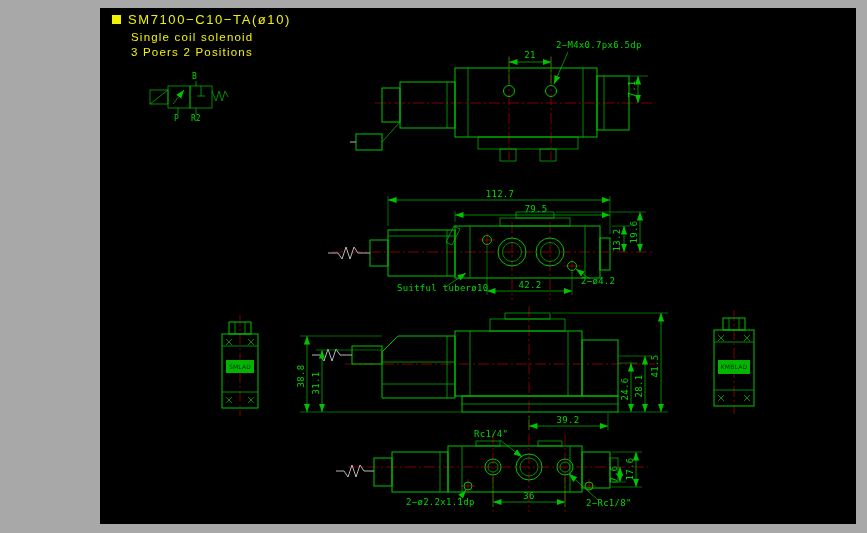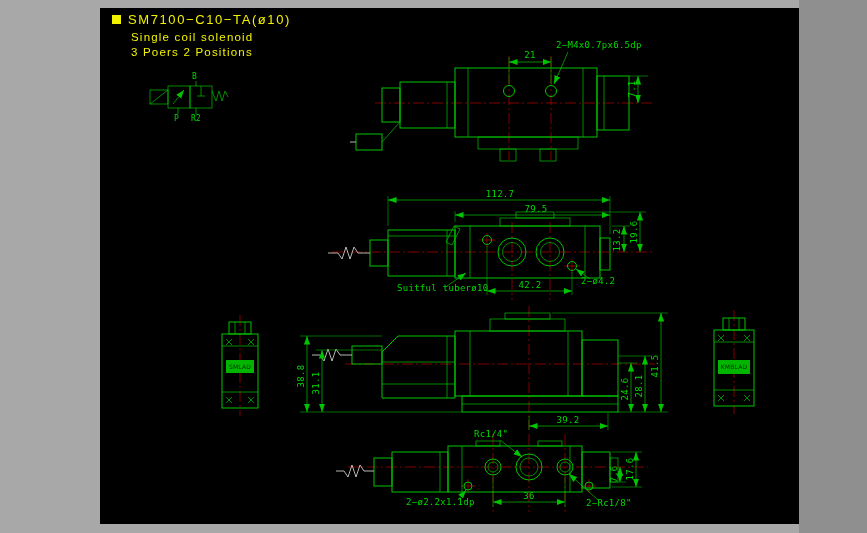--- a/index.html
+++ b/index.html
@@ -1,16 +1,16 @@
 <!DOCTYPE html>
 <html><head>
 <meta charset="utf-8">
 <style>
   html,body{margin:0;padding:0;background:#8f8f8f}
-  .frame{position:relative;width:799px;height:533px;background:#86efac;overflow:hidden;font-family:"DejaVu Sans Mono",monospace}
+  .frame{position:relative;width:867px;height:533px;background:#86efac;overflow:hidden;font-family:"DejaVu Sans Mono",monospace}
   svg{position:absolute;left:0;top:0}
   .g{stroke:#00c400;fill:none;stroke-width:1}
   .g2{stroke:#00c400;fill:none;stroke-width:.7}
   .w{stroke:#c9c9c9;fill:none;stroke-width:.9}
   .cl{stroke:#b80000;fill:none;stroke-width:.7;stroke-dasharray:11 3 2 3}
   .clf{stroke:#b80000;fill:none;stroke-width:.7}
   .ext{stroke:#00c400;fill:none;stroke-width:.55}
   .dim{stroke:#00c400;fill:none;stroke-width:.7}
   text.t{fill:#00d800;font:9px "DejaVu Sans Mono",monospace;letter-spacing:.3px}
   text.t8{fill:#00d800;font:8px "DejaVu Sans Mono",monospace}

